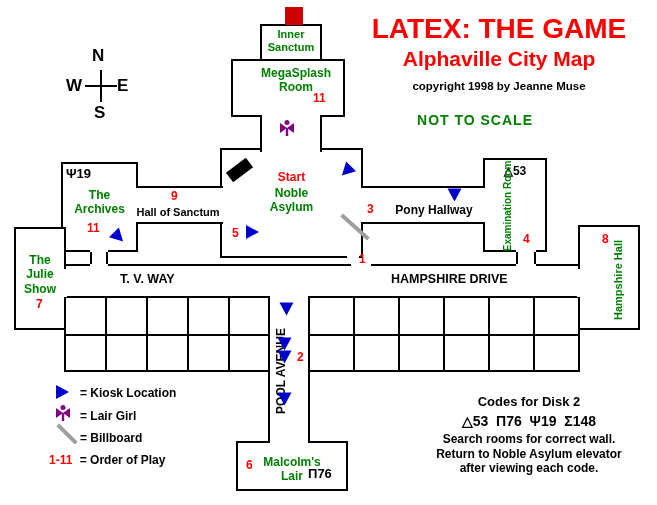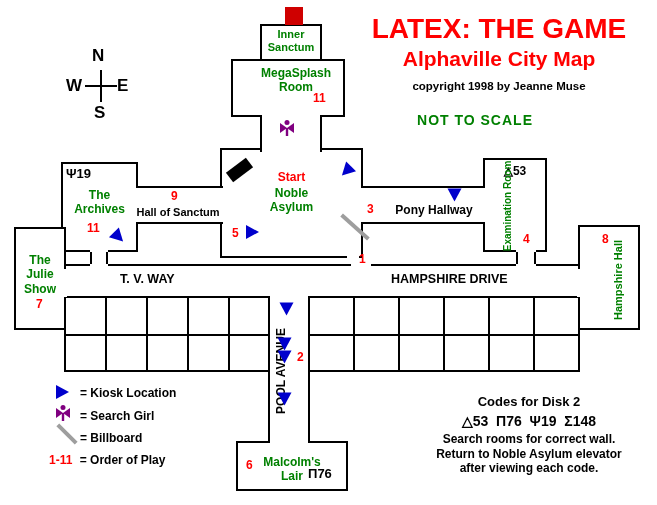--- a/index.html
+++ b/index.html
@@ -158,21 +158,21 @@
   <div class="stub" style="left:534px;top:252px;width:2px;height:12px"></div>
 
   <div class="kiosk" style="left:56px;top:385px"></div>
   <div class="t" style="left:80px;top:386px;font-size:12px">= Kiosk Location</div>
   <svg class="icon" style="left:55px;top:404px" width="16" height="18" viewBox="0 0 16 18">
     <circle cx="8" cy="3.5" r="2.5" fill="#800080"></circle>
     <path d="M8 9 L1 4 L1 14 Z" fill="#800080"></path>
     <path d="M8 9 L15 4 L15 14 Z" fill="#800080"></path>
     <rect x="6.8" y="9" width="2.4" height="8" fill="#800080"></rect>
   </svg>
-  <div class="t" style="left:80px;top:409px;font-size:12px">= Search Girl</div>
+  <div class="t" style="left:80px;top:409px;font-size:12px">= Lair Girl</div>
   <div class="bboard" style="left:54px;top:432px;width:26px;height:4px;transform:rotate(45deg)"></div>
   <div class="t" style="left:80px;top:431px;font-size:12px">= Billboard</div>
   <div class="t" style="left:49px;top:453px;font-size:12px">
     <span class="red">1-11</span>
     <span style="margin-left:4px">= Order of Play</span>
   </div>
 
   <div class="t center" style="left:398px;top:394px;width:262px">
     <div style="font-size:13px">Codes for Disk 2</div>
     <div class="pre" style="font-size:14px;margin-top:3px">△53  Π76  Ψ19  Σ148</div>

